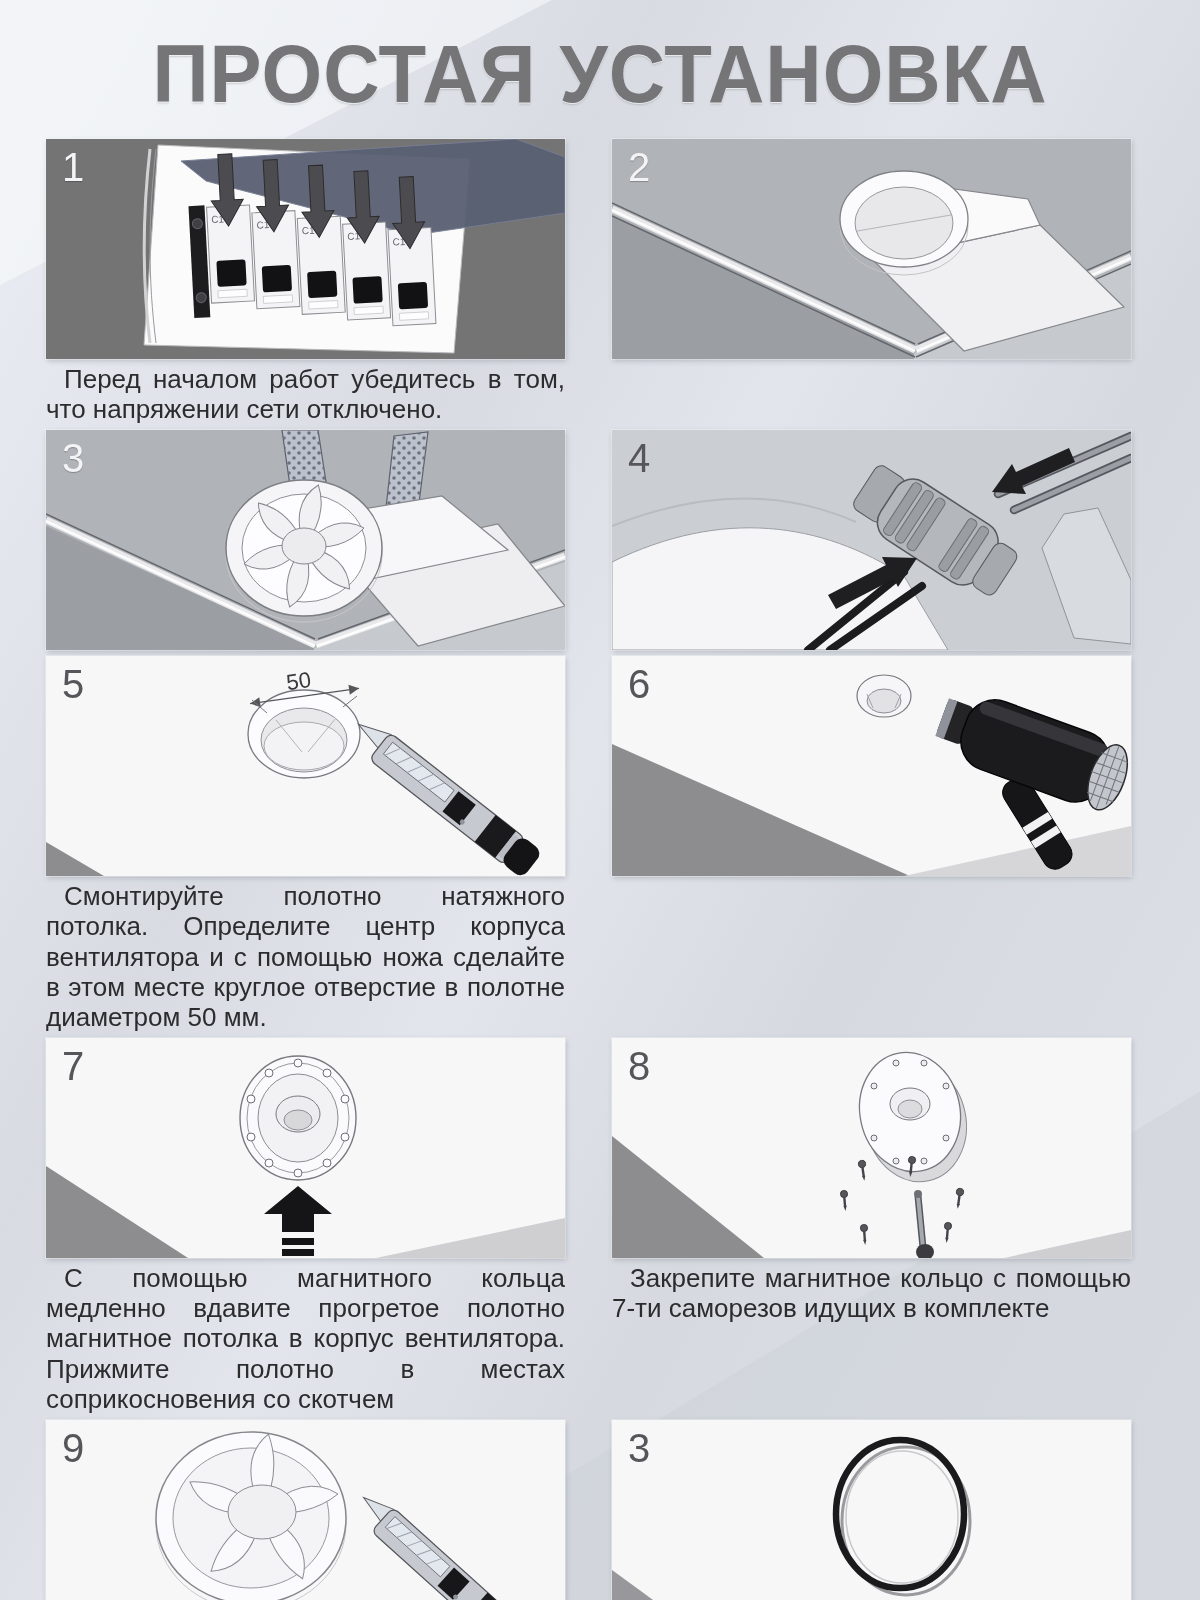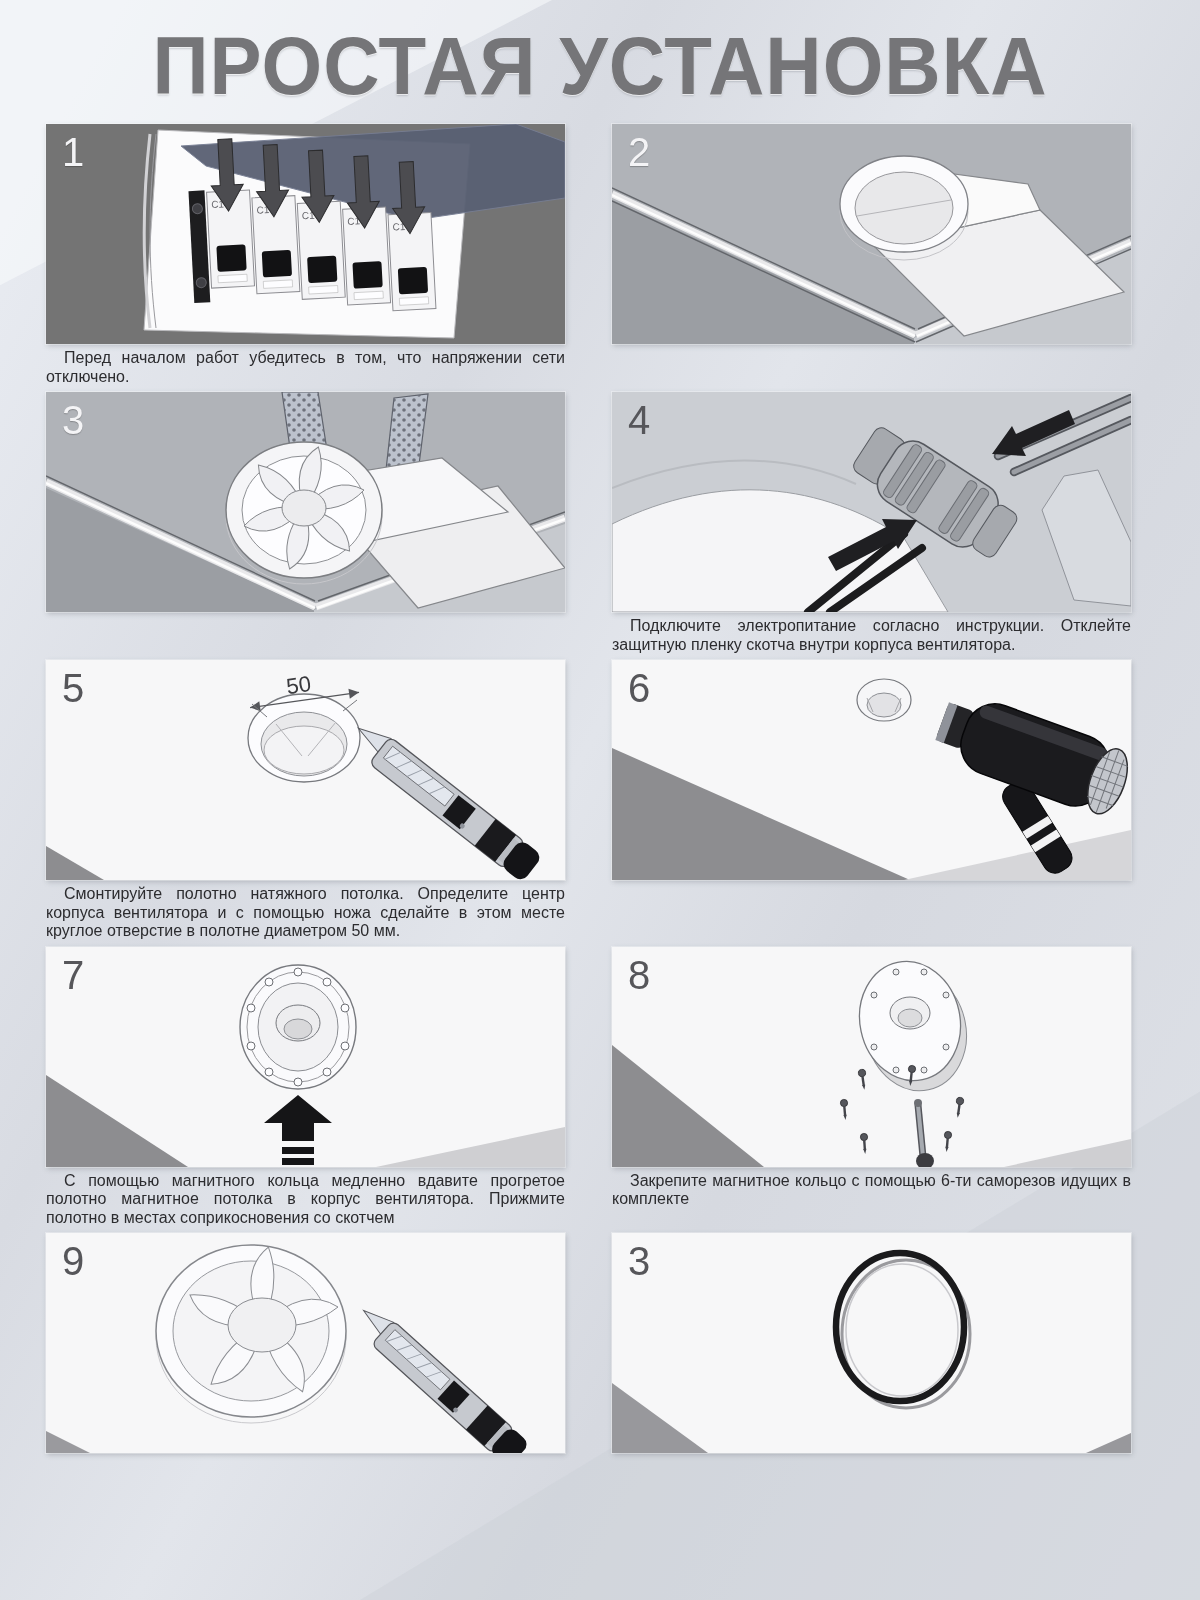--- a/index.html
+++ b/index.html
@@ -3,32 +3,32 @@
 <meta charset="utf-8">
 <style>
   html,body{margin:0;padding:0;width:1200px;height:1600px;overflow:hidden;
     font-family:"Liberation Sans","DejaVu Sans",sans-serif;}
   body{background:linear-gradient(118deg,#e8ebf1 6%,#d8dbe2 32%,#e2e5eb 48%,#d6d9e0 66%,#dfe2e8 100%);position:relative;}
   .streak{position:absolute;pointer-events:none;}
   .streak1{top:0;left:0;width:1200px;height:460px;background:rgba(250,251,253,.55);
     clip-path:polygon(0 0,46% 0,0 62%);}
   .streak2{top:980px;left:0;width:1200px;height:620px;background:rgba(204,208,216,.45);
     clip-path:polygon(100% 18%,100% 100%,30% 100%);}
-  header{position:relative;height:118px;display:flex;align-items:center;justify-content:center;}
+  header{position:relative;height:118px;display:flex;justify-content:center;margin-top:15px;}
   h1{margin:14px 0 0 0;font-size:78px;font-weight:700;letter-spacing:1px;color:#757578;
     text-shadow:0 1px 0 rgba(255,255,255,.65),0 2px 2px rgba(90,95,105,.25);transform:scaleY(1.04);}
   .grid{position:relative;display:grid;grid-template-columns:519px 519px;column-gap:47px;padding:6px 0 0 46px;}
   .step{margin-bottom:6px;}
   .panel{position:relative;width:519px;height:220px;overflow:hidden;
     box-shadow:0 0 0 1px rgba(255,255,255,.35),1px 2px 5px rgba(80,85,95,.28);}
   .panel svg{display:block;width:519px;height:220px;}
   .num{position:absolute;top:8px;left:16px;font-size:40px;line-height:1;font-weight:400;}
   .num-light{color:#f4f4f6;text-shadow:0 1px 1px rgba(0,0,0,.25);}
   .num-dark{color:#56565a;}
-  .caption{width:519px;margin-top:5px;font-size:16px;line-height:1.16;color:#2c2c2f;
+  .caption{width:519px;margin-top:5px;font-size:26px;line-height:1.16;color:#2c2c2f;
     text-align:justify;text-indent:18px;}
 </style>
 </head>
 <body>
 
 <div class="streak streak1"></div>
 <div class="streak streak2"></div>
 
 <svg width="0" height="0" style="position:absolute" aria-hidden="true">
   <defs>
@@ -218,21 +218,20 @@
           <rect x="-30" y="-30" width="10" height="60" rx="4" fill="#9a9da2" stroke="#6a6d73"></rect>
           <rect x="8" y="-30" width="10" height="60" rx="4" fill="#9a9da2" stroke="#6a6d73"></rect>
           <rect x="22" y="-30" width="10" height="60" rx="4" fill="#9a9da2" stroke="#6a6d73"></rect>
           <rect x="44" y="-26" width="26" height="52" rx="8" fill="#a6a9ae" stroke="#55585e"></rect>
         </g>
         <polygon points="380,62 414,64 410,56 463,32 457,18 404,42 400,34" fill="#1f1f22"></polygon>
         <polygon points="305,128 286,157 282,149 224,179 216,165 274,135 270,127" fill="#1f1f22"></polygon>
       </svg>
       <div class="num num-dark">4</div>
     </div>
-    <div class="caption">Подключите электропитание согласно инструкции. Отклейте защитную пленку скотча внутри корпуса вентилятора.</div>
   </div>
 
   <div class="step">
     <div class="panel">
       <svg viewBox="0 0 519 220">
         <rect width="519" height="220" fill="#f7f7f8"></rect>
         <polygon points="0,186 58,220 0,220" fill="#8d8d90"></polygon>
         <g>
           <ellipse cx="258" cy="78" rx="56" ry="44" fill="#fcfcfe" stroke="#77797e" stroke-width="1.3"></ellipse>
           <ellipse cx="258" cy="84" rx="43" ry="32" fill="#e9e9eb" stroke="#8e9095"></ellipse>
@@ -362,21 +361,21 @@
         </g>
         <g>
           <line x1="312" y1="220" x2="306" y2="158" stroke="#55565c" stroke-width="7"></line>
           <line x1="312" y1="220" x2="306" y2="158" stroke="#a6aab0" stroke-width="4"></line>
           <circle cx="306" cy="156" r="4" fill="#6d6f74"></circle>
           <ellipse cx="313" cy="214" rx="9" ry="8" fill="#3c3c40"></ellipse>
         </g>
       </svg>
       <div class="num num-dark">8</div>
     </div>
-    <div class="caption">Закрепите магнитное кольцо с помощью 6-ти саморезов идущих в комплекте</div>
+    <div class="caption">Закрепите магнитное кольцо с помощью 7-ти саморезов идущих в комплекте</div>
   </div>
 
   <div class="step">
     <div class="panel">
       <svg viewBox="0 0 519 220">
         <defs>
           <path id="blade9" d="M216,92 Q258,52 292,74 Q262,98 216,92 Z"></path>
         </defs>
         <rect width="519" height="220" fill="#f7f7f8"></rect>
         <polygon points="0,198 44,220 0,220" fill="#9a9a9e"></polygon>

